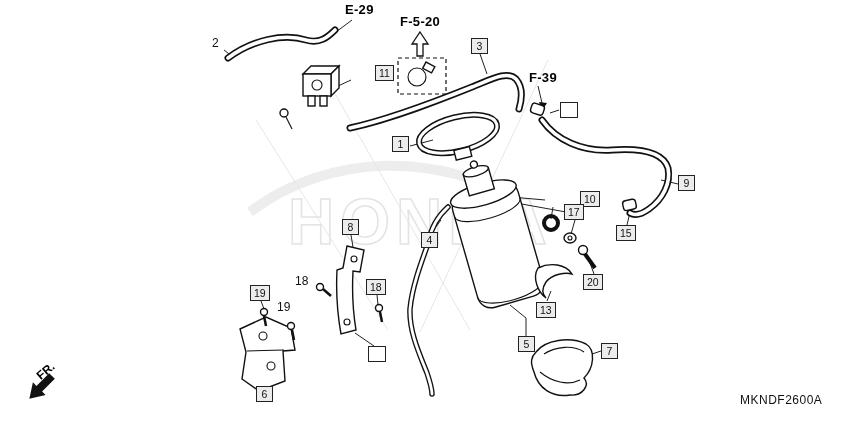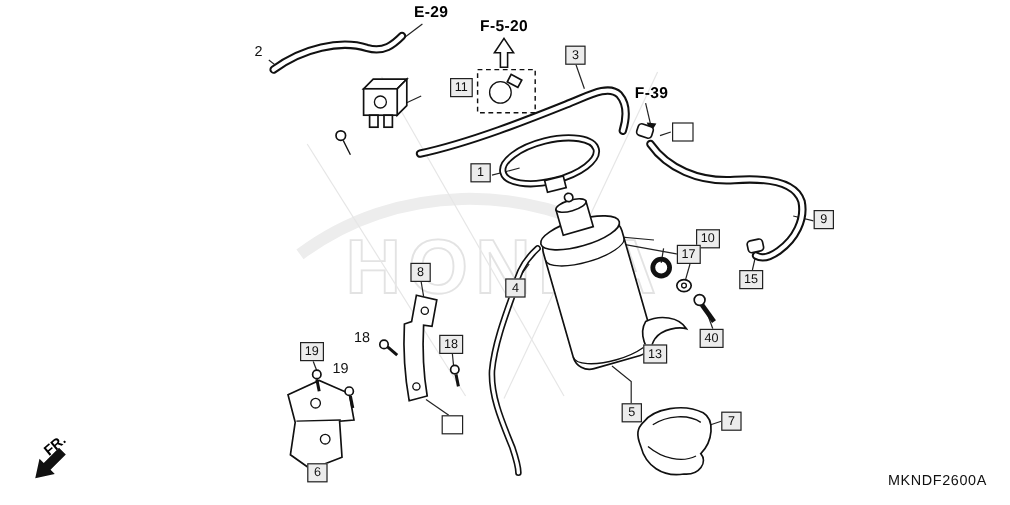--- a/index.html
+++ b/index.html
@@ -183,25 +183,25 @@
   <div class="callout" style="left:471px; top:38px;">3</div>
   <div class="callout" style="left:421px; top:232px;">4</div>
   <div class="callout" style="left:518px; top:336px;">5</div>
   <div class="callout" style="left:256px; top:386px;">6</div>
   <div class="callout" style="left:601px; top:343px;">7</div>
   <div class="callout" style="left:342px; top:219px;">8</div>
   <div class="callout" style="left:678px; top:175px;">9</div>
   <div class="callout" style="left:542px; top:191px;margin-left:38px;">10</div>
   <div class="callout" style="left:349px; top:65px;margin-left:26px;">11</div>
   <div class="callout" style="left:564px; top:204px;">17</div>
-  <div class="callout" style="left:536px; top:287px;">13</div>
+  <div class="callout" style="left:536px; top:302px;">13</div>
   <div class="callout" style="left:616px; top:225px;">15</div>
   <div class="callout" style="left:366px; top:279px;">18</div>
   <div class="callout" style="left:250px; top:285px;">19</div>
-  <div class="callout" style="left:583px; top:274px;">40</div>
+  <div class="callout" style="left:583px; top:274px;">20</div>
 
   <div class="plain-label" style="left:212px; top:36px;">2</div>
   <div class="plain-label" style="left:295px; top:274px;">18</div>
   <div class="plain-label" style="left:277px; top:300px;">19</div>
 
   <div class="empty-box" style="left:560px; top:102px;"></div>
   <div class="empty-box" style="left:368px; top:346px;"></div>
 
   <div class="fr-label">FR.</div>
   <div class="diagram-code">MKNDF2600A</div>

